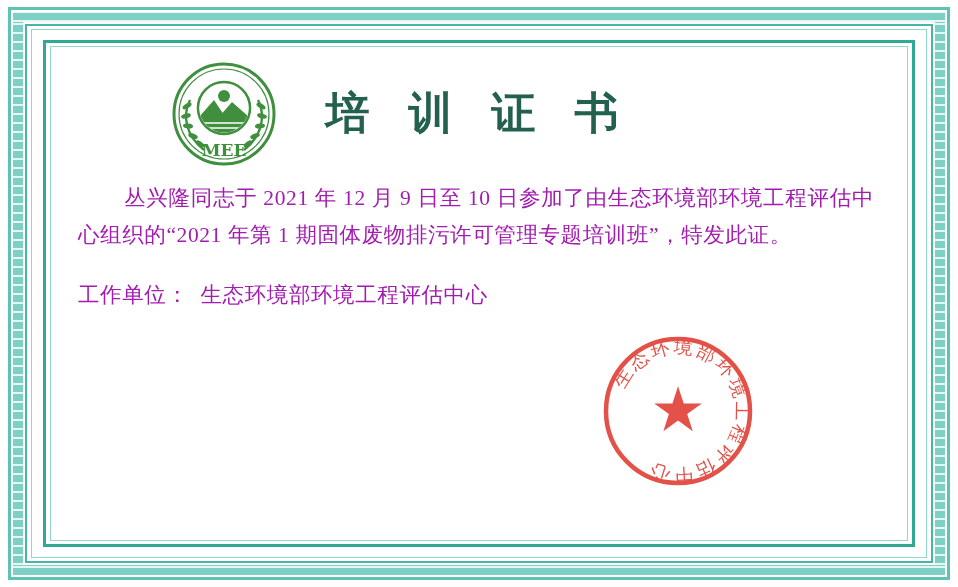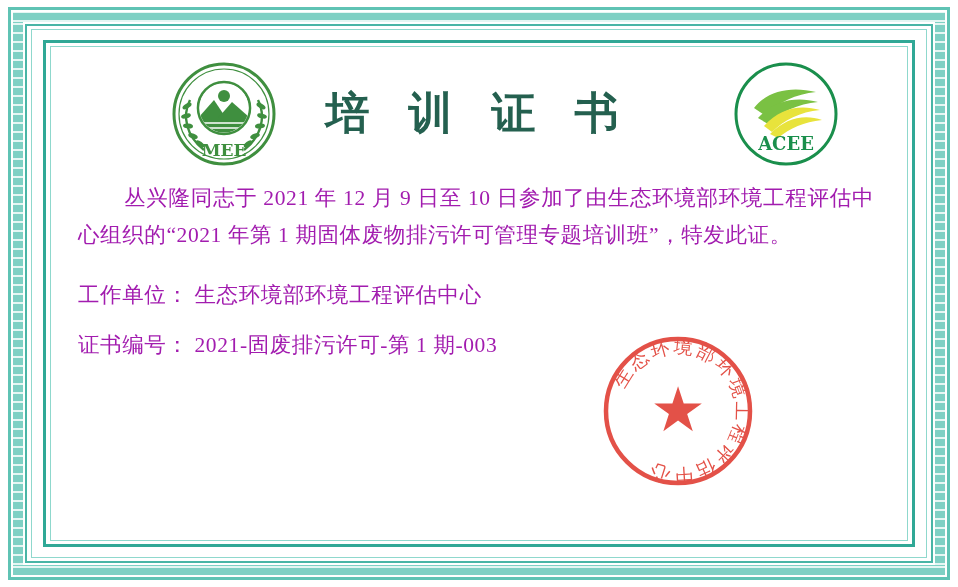--- a/index.html
+++ b/index.html
@@ -119,21 +119,21 @@
     text-justify: inter-character;
     letter-spacing: 0.6px;
   }
   .para .indent { display: inline-block; width: 46px; }
   .field {
     font-size: 21.5px;
     line-height: 34px;
     margin-top: 24px;
     letter-spacing: 0.6px;
   }
-  .field .label { }
+  .field .label { margin-right: 6px; }
   .field-second { margin-top: 16px; }
 
   
   .date-row {
     position: absolute;
     right: 72px;
     bottom: 58px;
     font-size: 21px;
     color: #2f2f2f;
     letter-spacing: 1px;
@@ -199,48 +199,30 @@
               <path d="M30 63 H78"></path>
               <path d="M30 68 H78"></path>
             </g>
           </g>
           <text x="54" y="96" text-anchor="middle" font-family="DejaVu Serif, serif" font-size="17" font-weight="bold" fill="#3f8f3f">MEE</text>
         </svg>
       </div>
 
       <div class="title">培 训 证 书</div>
 
-      <div class="acee-logo">
-        <svg viewBox="0 0 104 104" width="104" height="104" aria-hidden="true">
-          <circle cx="52" cy="52" r="50" fill="#ffffff" stroke="#1a8f4c" stroke-width="3"></circle>
-          <g fill="#7ac143">
-            <path d="M20 46 C34 28 58 24 82 30 C62 32 44 40 32 54 Z"></path>
-            <path d="M24 56 C40 38 62 34 84 40 C64 42 46 50 34 62 Z"></path>
-          </g>
-          <g fill="#e8e33c">
-            <path d="M30 64 C46 46 66 42 86 48 C66 50 50 58 38 70 Z"></path>
-            <path d="M36 72 C52 56 70 52 88 58 C70 60 56 66 44 76 Z"></path>
-          </g>
-          <text x="52" y="88" text-anchor="middle" font-family="DejaVu Serif, serif" font-size="18" font-weight="bold" fill="#1a8f4c">ACEE</text>
-        </svg>
-      </div>
     </div>
 
     <div class="body-text">
       <div class="para"><span class="indent"></span><span>丛兴隆同志于 2021 年 12 月 9 日至 10 日参加了由生态环境部环境工程评估中心组织的“2021 年第 1 期固体废物排污许可管理专题培训班”，特发此证。</span></div>
 
       <div class="field">
         <span class="label">工作单位：</span>
         <span class="value">生态环境部环境工程评估中心</span>
       </div>
 
-      <div class="field field-second">
-        <span class="label">证书编号：</span>
-        <span class="value">2021-固废排污许可-第 1 期-003</span>
-      </div>
     </div>
 
 
     <div class="seal">
       <svg viewBox="0 0 168 168" width="168" height="168" aria-hidden="true">
         <defs>
           <path id="sealCircle" d="M84,84 m-58,0 a58,58 0 1,1 116,0 a58,58 0 1,1 -116,0"></path>
         </defs>
         <g opacity="0.88">
           <circle cx="84" cy="84" r="72" fill="none" stroke="#e03a2f" stroke-width="4.5"></circle>

